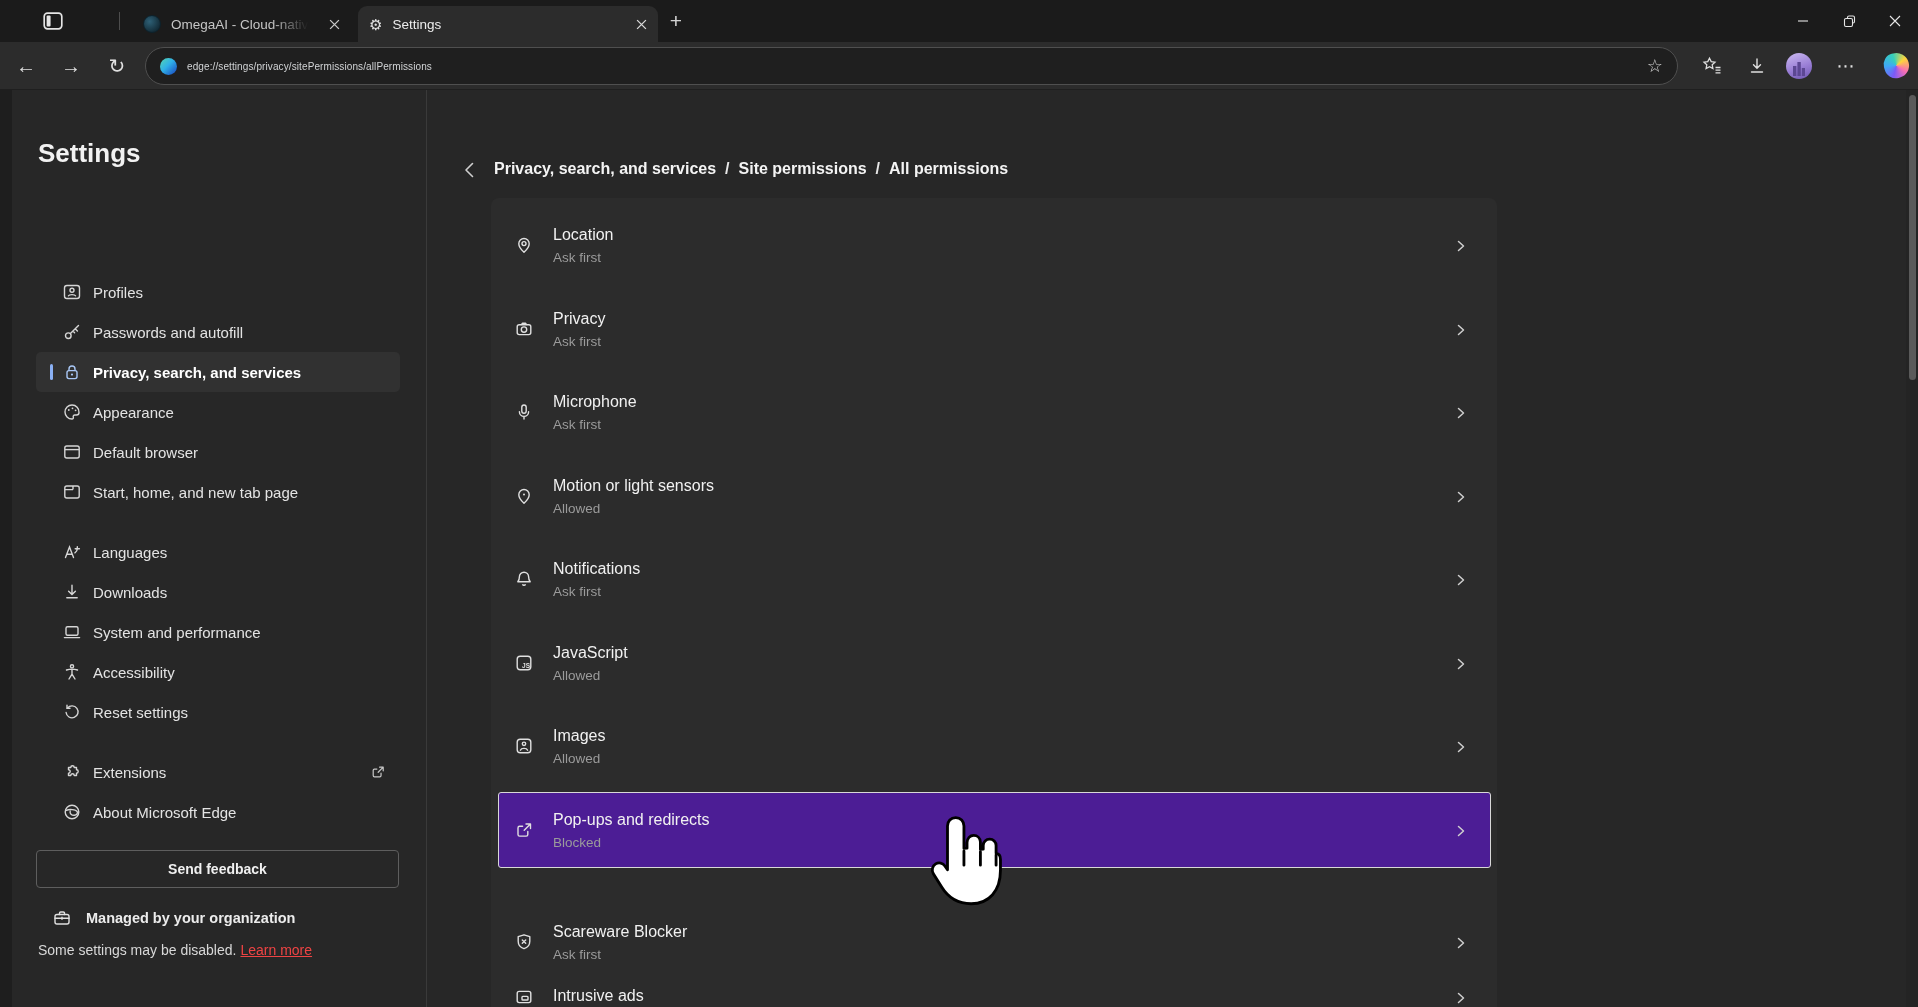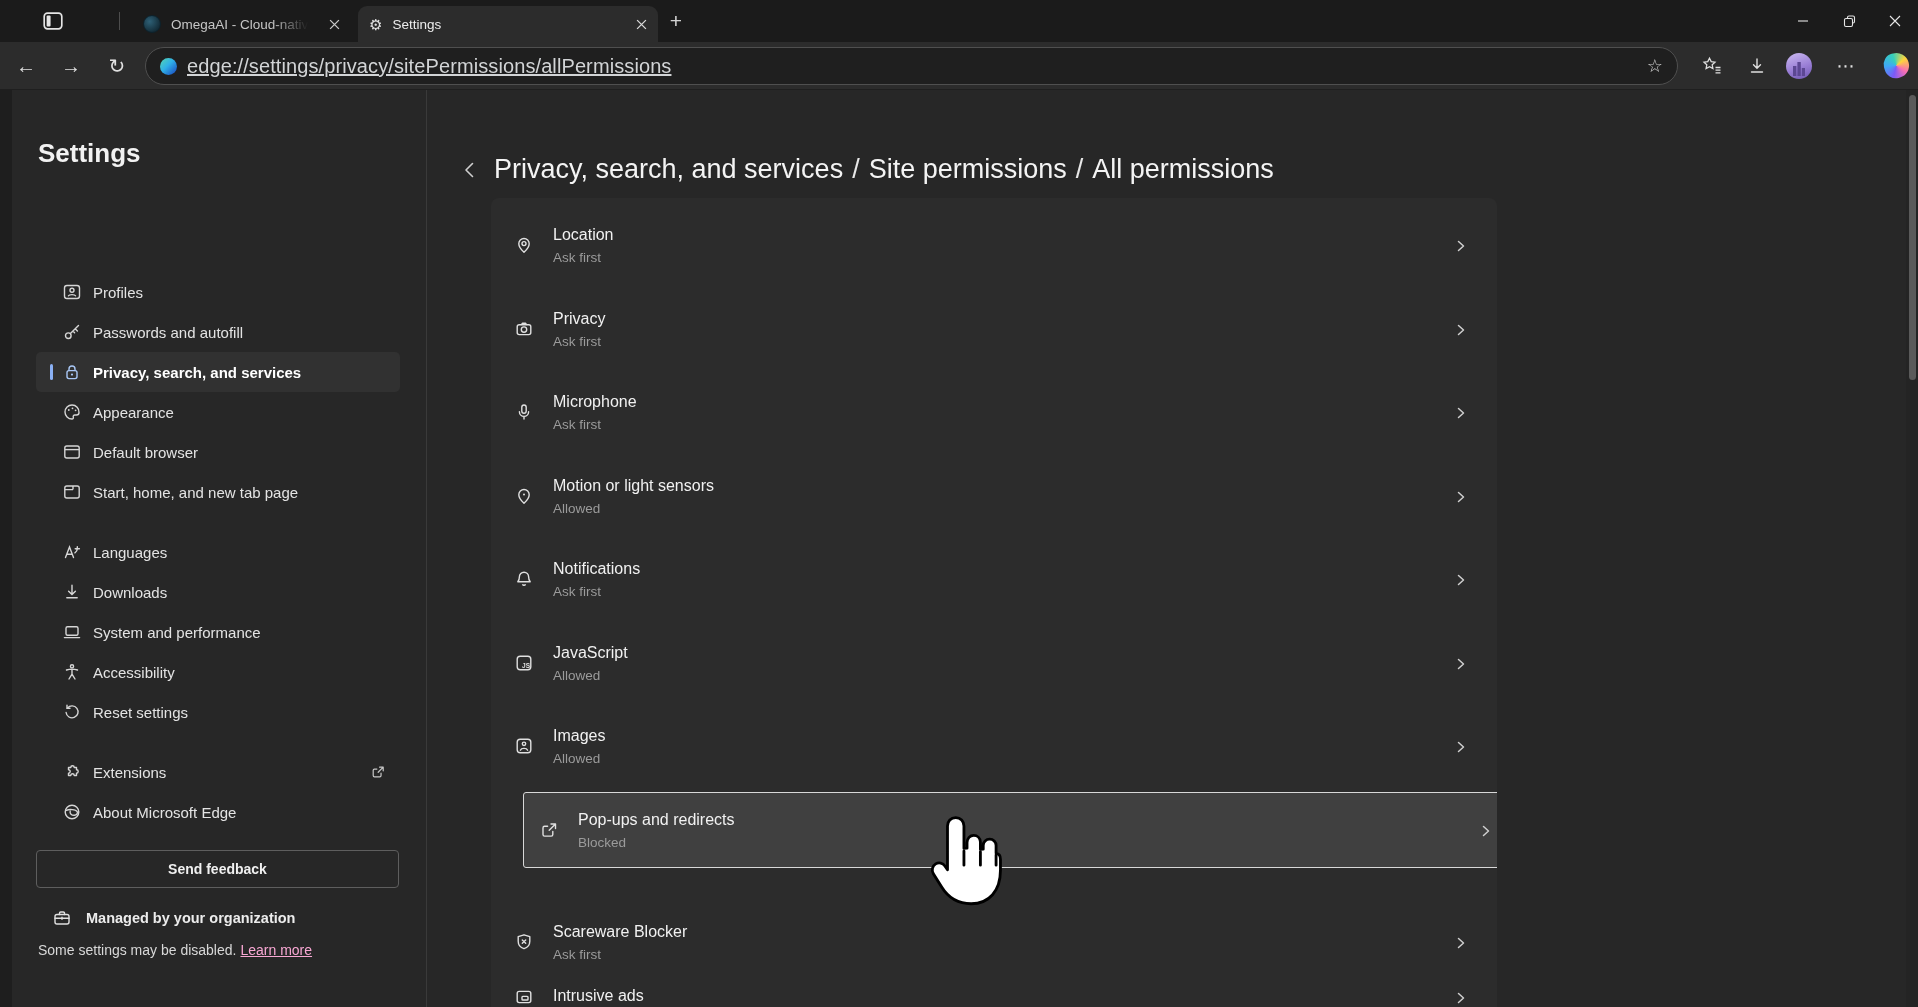--- a/index.html
+++ b/index.html
@@ -30,21 +30,21 @@
 
   
   .navbar { position:absolute; left:0; top:42px; width:1918px; height:48px; background:#2c2c2c;
     border-bottom:1px solid #1f1f1f; }
   .nav-ico { position:absolute; top:0; height:48px; display:flex; align-items:center; justify-content:center;
     width:34px; color:#e0e0e0; font-size:20px; }
   .url-pill { position:absolute; left:145px; top:5px; width:1533px; height:38px; background:#1f1f1f;
     border:1px solid #4f4f4f; border-radius:19px; display:flex; align-items:center; }
   .edge-fav { width:17px; height:17px; border-radius:50%; margin-left:14px; flex:0 0 auto;
     background:linear-gradient(135deg,#57d7b0 0%,#2fb0e8 45%,#1f5fc8 85%); }
-  .url-text { font-size:20px; color:#d2d4d6; margin-left:10px; letter-spacing:.1px;text-decoration:underline; }
+  .url-text { font-size:10px; color:#d2d4d6; margin-left:10px; letter-spacing:.1px; }
   .pill-star { margin-left:auto; margin-right:14px; color:#cfcfcf; font-size:18px; }
   .toolbar-ico { position:absolute; top:12px; width:24px; height:24px; color:#e0e0e0;
     display:flex; align-items:center; justify-content:center; }
   .avatar { position:absolute; left:1786px; top:11px; width:26px; height:26px; border-radius:50%;
     background:linear-gradient(160deg,#cdbcf2 0%,#9a7fd6 55%,#6f56b0 100%); overflow:hidden; }
   .avatar svg { margin:9px auto 0; }
   .dots { font-size:18px; color:#e0e0e0; letter-spacing:1px; }
   .copilot { position:absolute; left:1884px; top:11px; width:25px; height:25px; border-radius:46% 54% 52% 48%;
     background:conic-gradient(from 210deg,#7a5af8,#3fa9f5,#35d0ba,#ffd43b,#f96fb1,#7a5af8); transform:rotate(-15deg); }
 
@@ -71,33 +71,33 @@
   .sb-item.sel .mlabel { color:#ffffff; font-weight:bold; }
   .sb-gap { height:20px; }
   .ext-link { margin-left:auto; margin-right:14px; color:#c9c9c9; }
   .sb-feedback { position:absolute; left:36px; top:760px; width:363px; height:38px; border:1px solid #5e5e5e;
     border-radius:4px; background:transparent; color:#f0f0f0; font-weight:bold; font-size:14px;
     font-family:"Liberation Sans",sans-serif; }
   .sb-managed { position:absolute; left:36px; top:812px; height:32px; display:flex; align-items:center; }
   .sb-managed .micon { width:20px; height:20px; color:#e0e0e0; margin-left:16px; }
   .sb-managed .mtext { font-size:14.5px; font-weight:bold; color:#ececec; margin-left:14px; }
   .sb-note { position:absolute; left:38px; top:852px; font-size:14px; color:#d8d8d8; }
-  .sb-note a { color:#f9a8d4; text-decoration:underline; margin-left:4px; }
+  .sb-note a { color:#ef4444; text-decoration:underline; margin-left:4px; }
 
   
   .main { position:absolute; left:428px; top:0; width:1490px; height:917px; }
   .bc-back { position:absolute; left:30px; top:68px; width:24px; height:24px; color:#cfcfcf; }
-  .breadcrumb { position:absolute; left:66px; top:64px; font-size:27px; line-height:30px; font-weight:normal; color:#f4f4f4; }
+  .breadcrumb { position:absolute; left:66px; top:64px; font-size:16px; line-height:30px; font-weight:bold; color:#f4f4f4; }
   .breadcrumb .sep { padding:0 9px; color:#e8e8e8; }
 
   .panel { position:absolute; left:63px; top:108px; width:1006px; height:809px; background:#2c2c2c;
     border-radius:8px 8px 0 0; overflow:hidden; }
   .perm-row { position:absolute; left:7px; width:993px; height:76px; border:1.5px solid transparent;
     border-radius:3px; display:flex; align-items:center; padding-left:15px; }
-  .perm-row.hl { background:#404040; border-color:#d8d8d8;margin-left:25px; }
+  .perm-row.hl { background:#4c1d95; border-color:#d8d8d8; }
   .picon { width:20px; height:20px; color:#e0e0e0; flex:0 0 auto; }
   .ptxt { margin-left:19px; }
   .ptitle { font-size:16px; line-height:22px; color:#f1f1f1; }
   .pstatus { font-size:13.5px; line-height:18px; color:#9b9b9b; margin-top:3px; }
   .chev { position:absolute; right:22px; top:31px; width:14px; height:14px; color:#cfcfcf; }
 
   
   .scroll-track { position:absolute; left:1906px; top:90px; width:12px; height:917px; background:#242424; }
   .scroll-thumb { position:absolute; left:2.5px; top:5px; width:7px; height:285px; background:#5a5a5a; border-radius:4px; }
 

